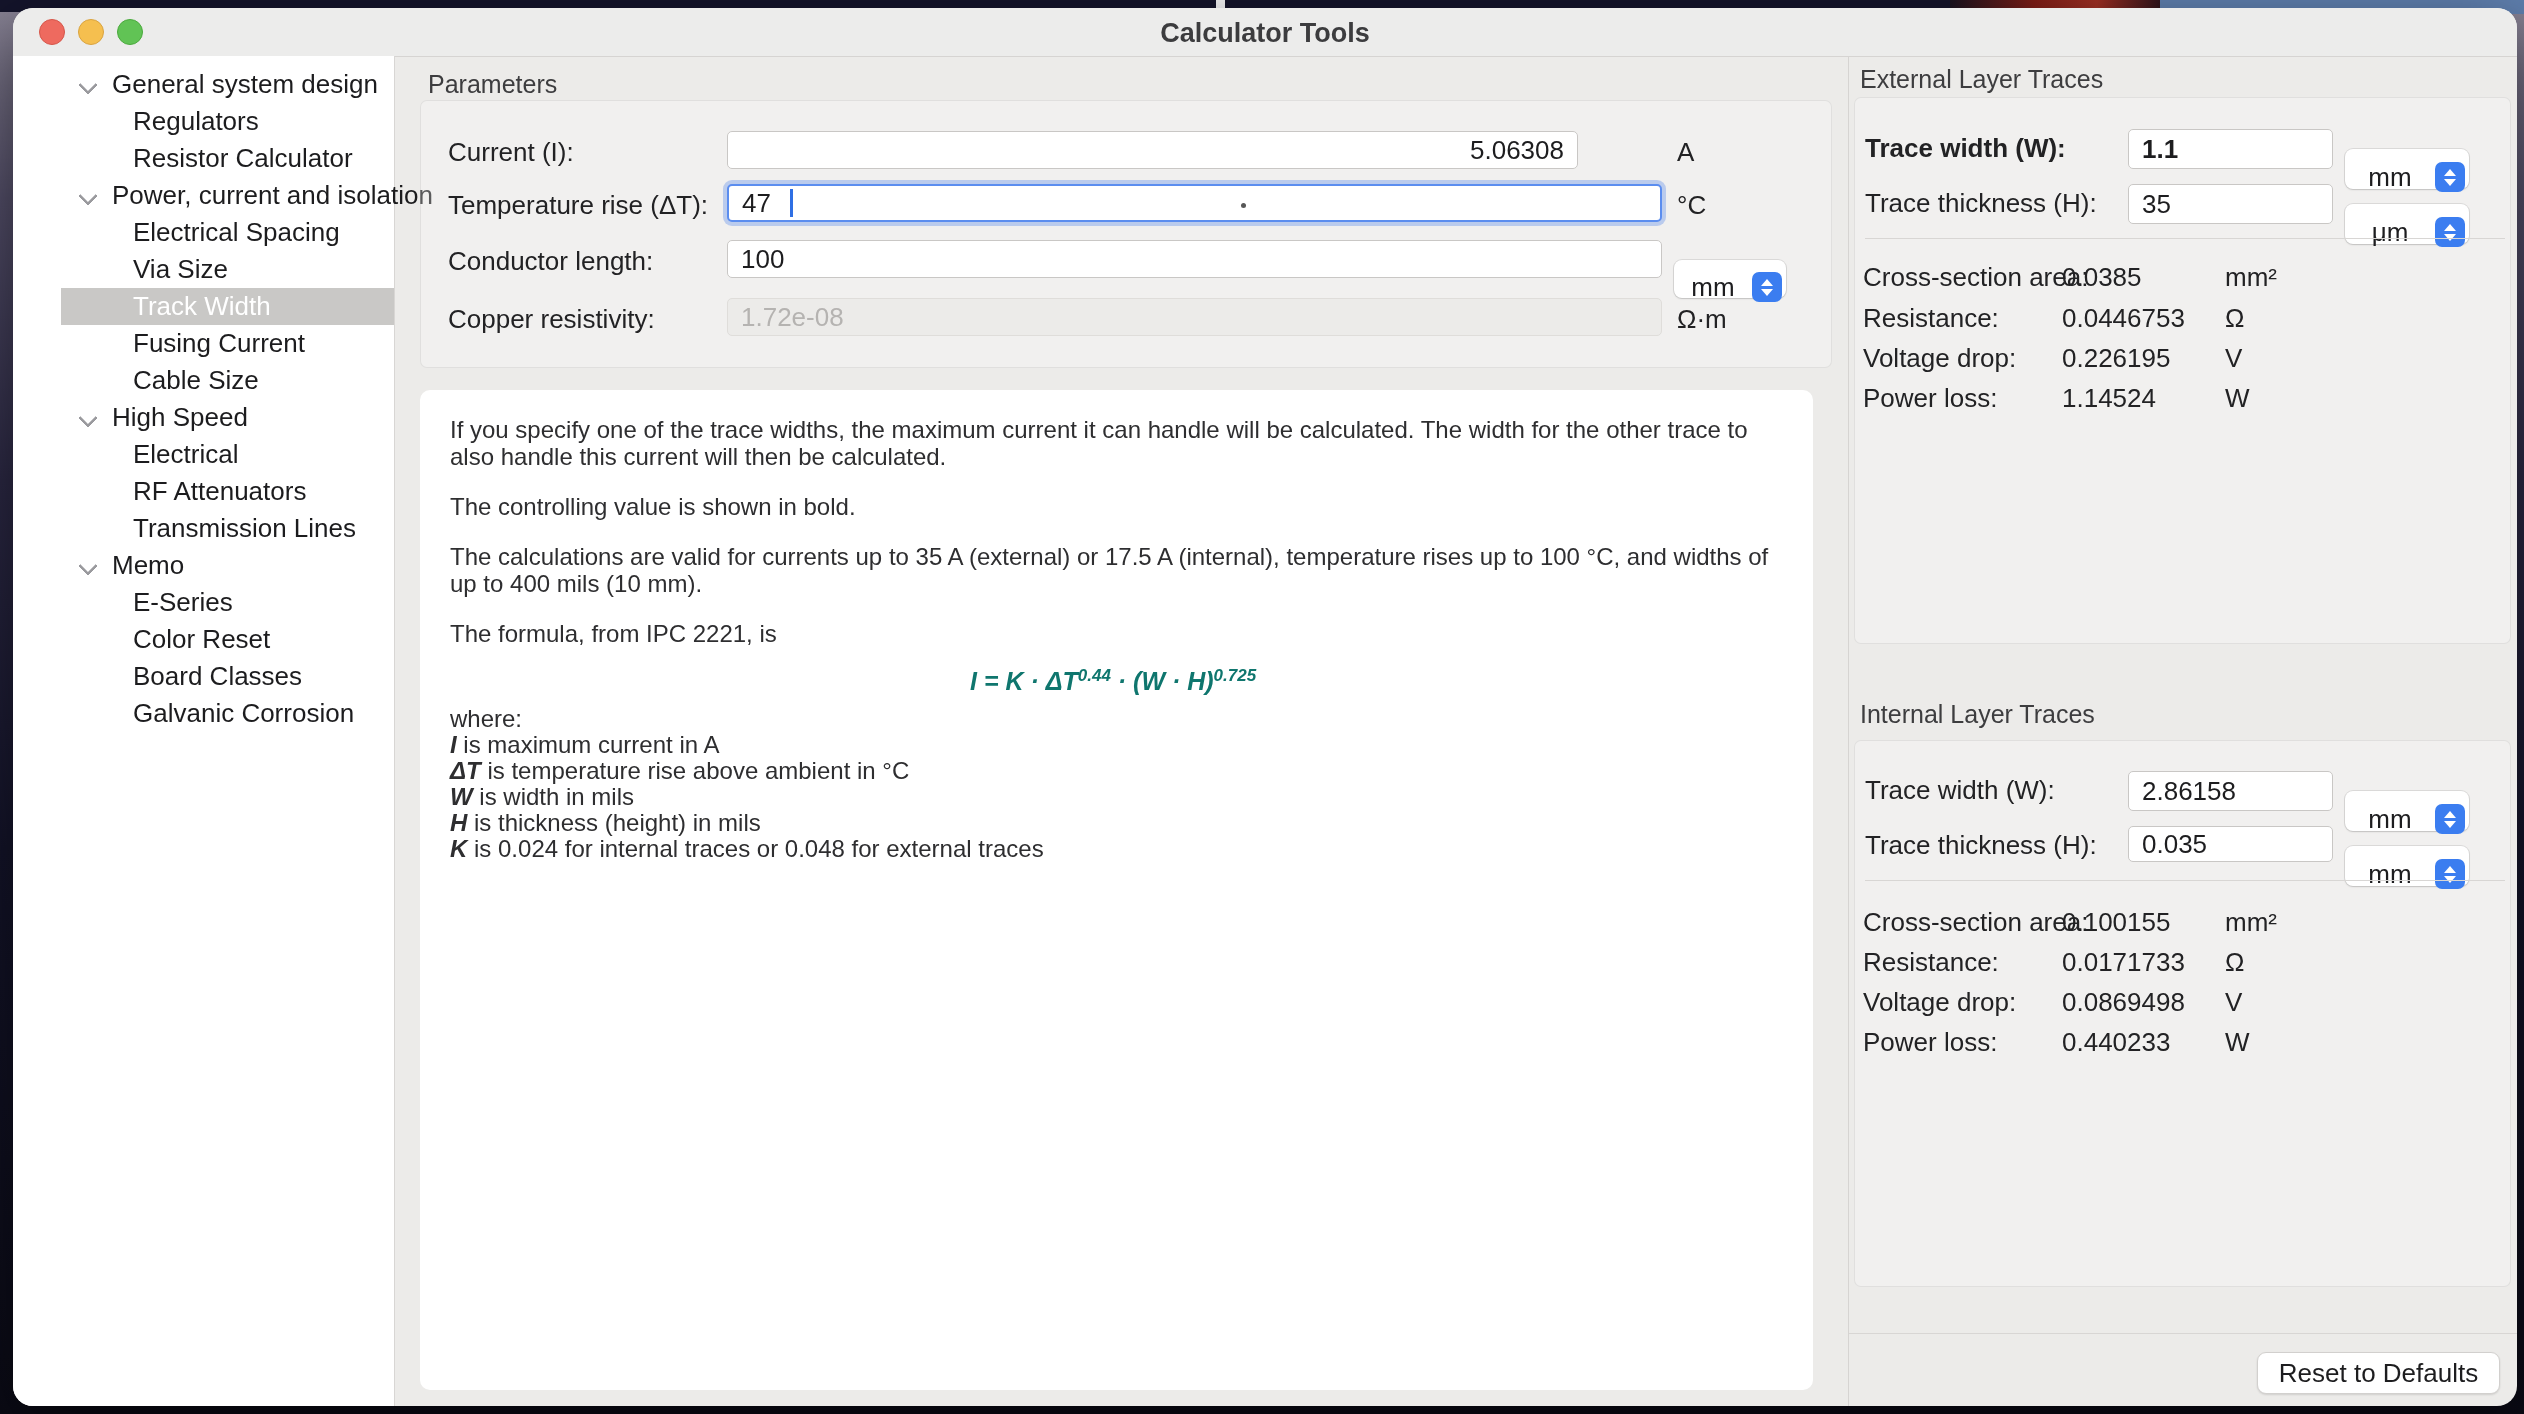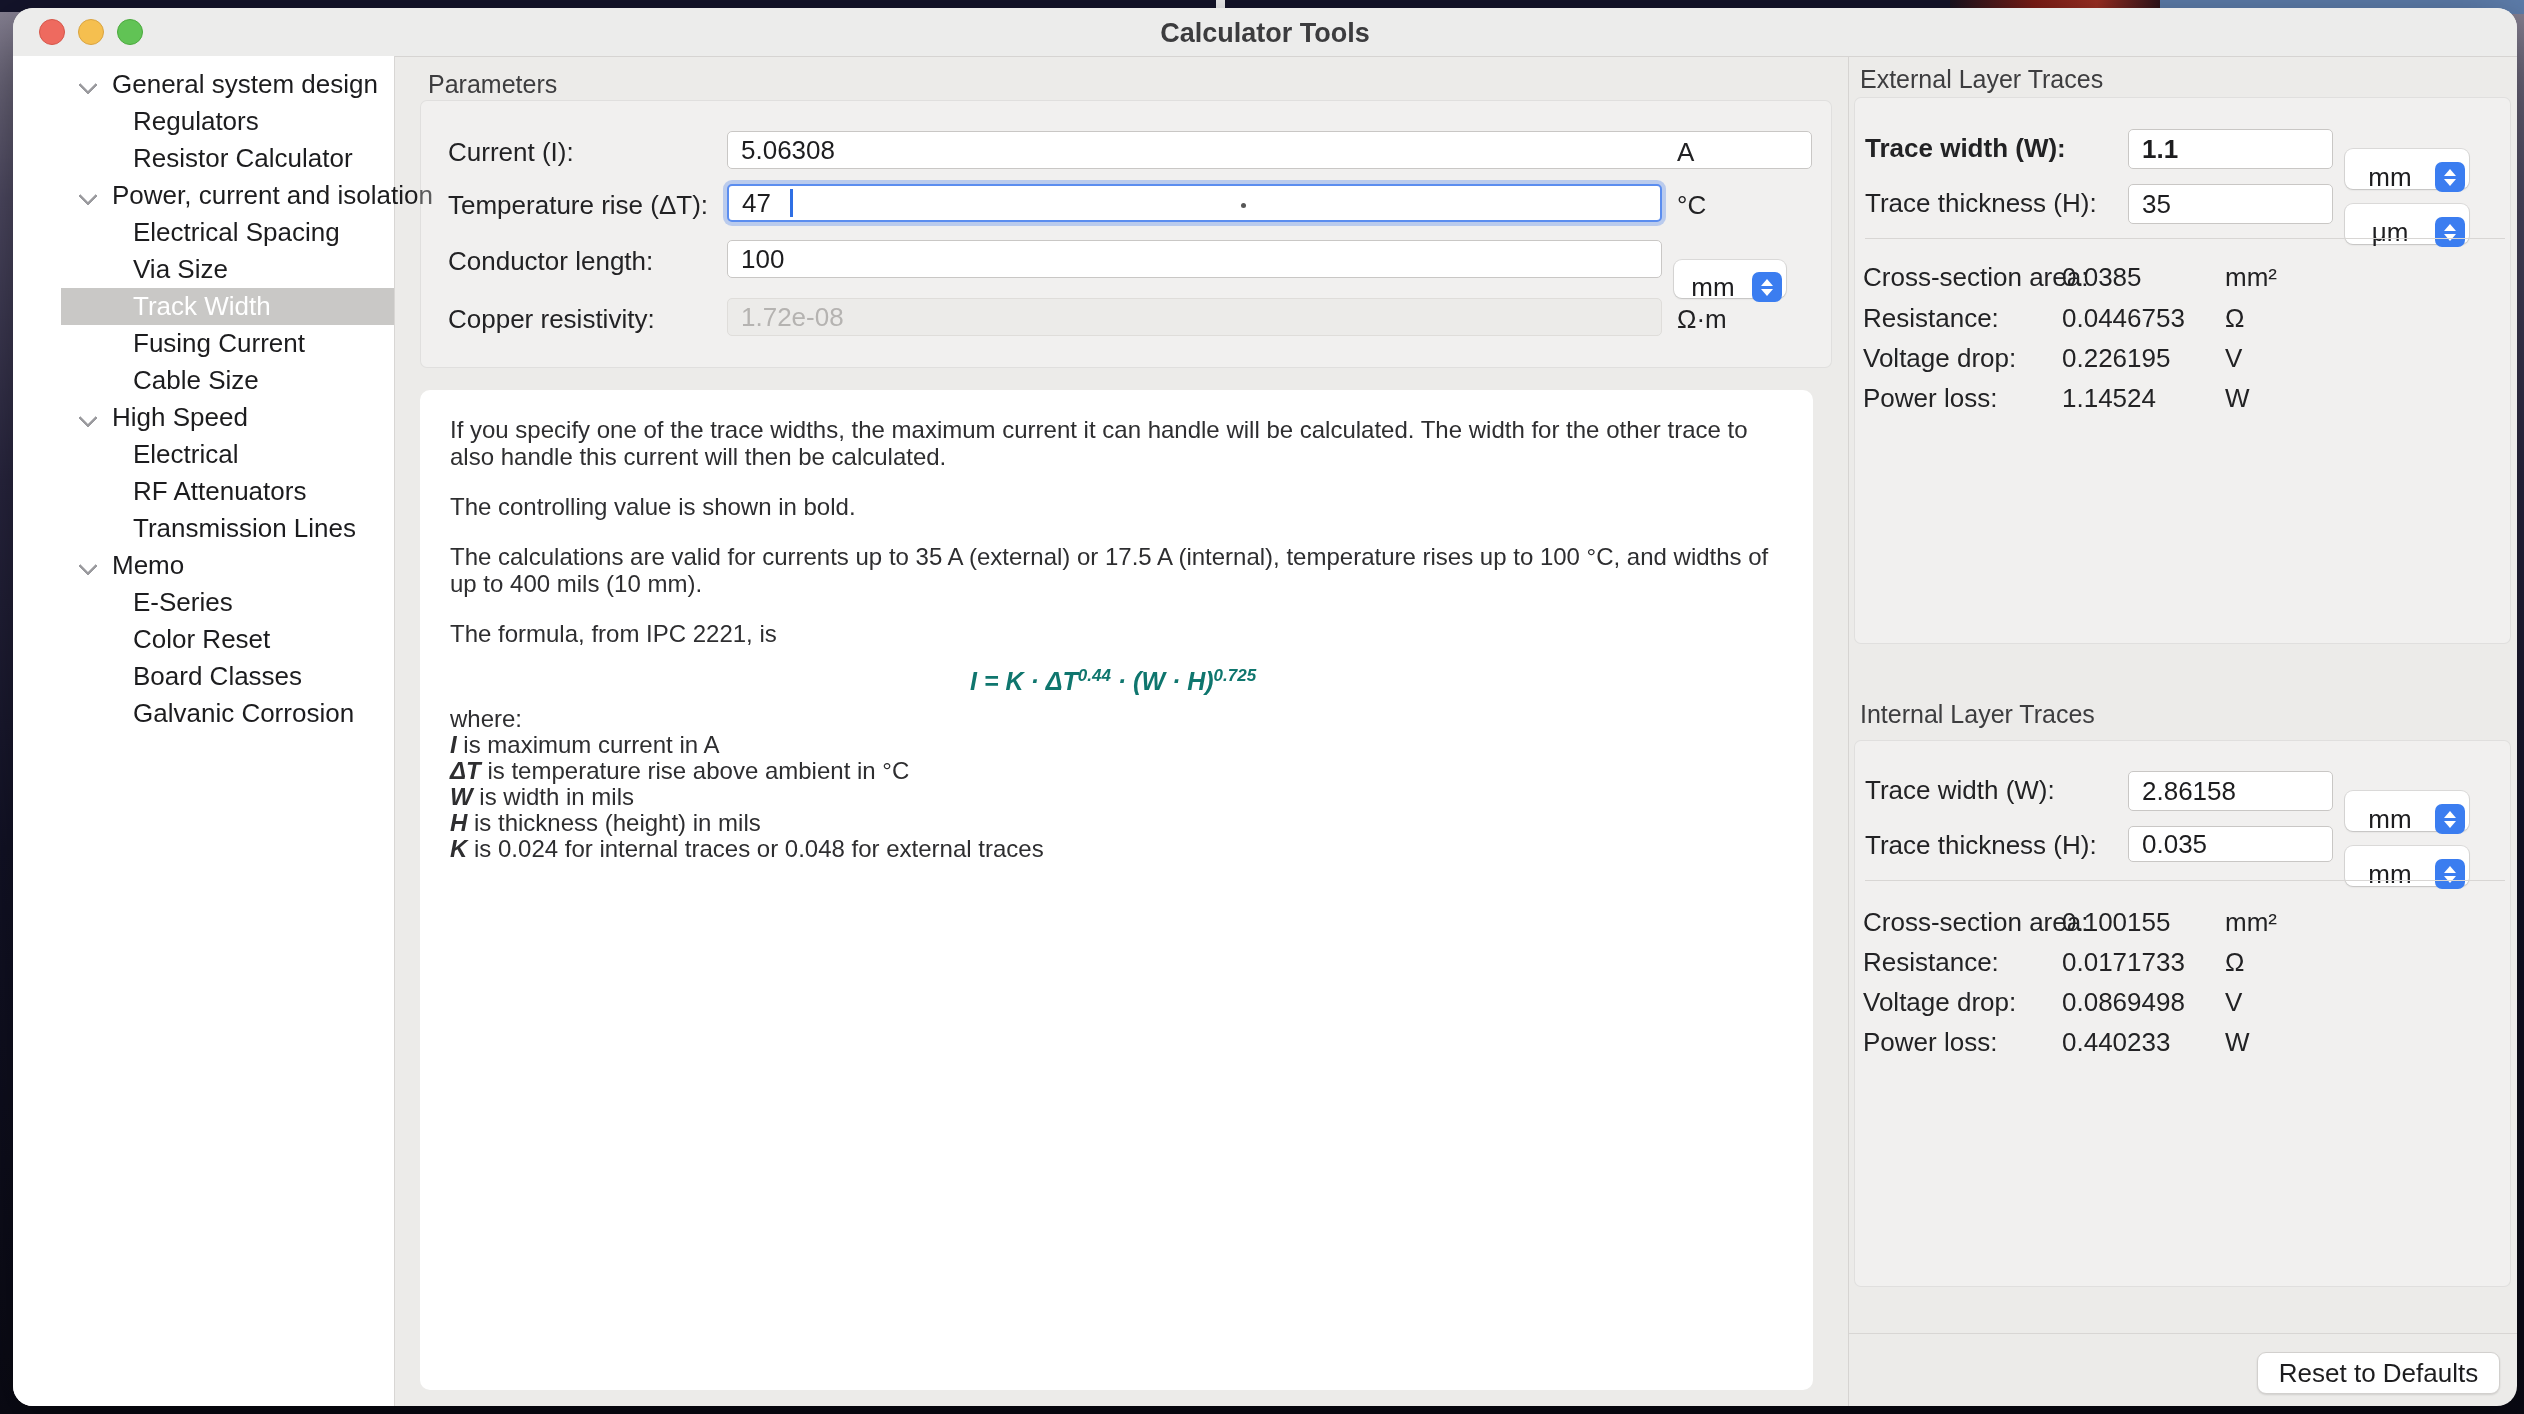--- a/index.html
+++ b/index.html
@@ -186,21 +186,21 @@
     </div>
     <div class="tree-row lvl1">
       <span class="tree-label">Galvanic Corrosion</span>
     </div>
   </div>
 
   <div class="section-label" style="left:415px;top:62px;">Parameters</div>
   <div class="groupbox" style="left:407px;top:92px;width:1410px;height:266px;"></div>
 
   <div class="field-label" style="left:435px;top:129px;">Current (I):</div>
-  <input class="tfield" style="left: 714px; top: 123px; width: 1085px;" value="5.06308">
+  <input class="tfield" style="left: 714px; top: 123px; width: 851px; text-align: right;" value="5.06308">
   <div class="unit" style="left:1664px;top:129px;">A</div>
 
   <div class="field-label" style="left:435px;top:182px;">Temperature rise (ΔT):</div>
   <input class="tfield focused" style="left: 714px; top: 176px; width: 935px;" value="47">
   <div class="caret" style="left:777px;top:181px;"></div>
   <div class="unit" style="left:1664px;top:182px;">°C</div>
   <div class="mousedot" style="left:1228px;top:195px;"></div>
 
   <div class="field-label" style="left:435px;top:238px;">Conductor length:</div>
   <input class="tfield" style="left: 714px; top: 232px; width: 935px;" value="100">

